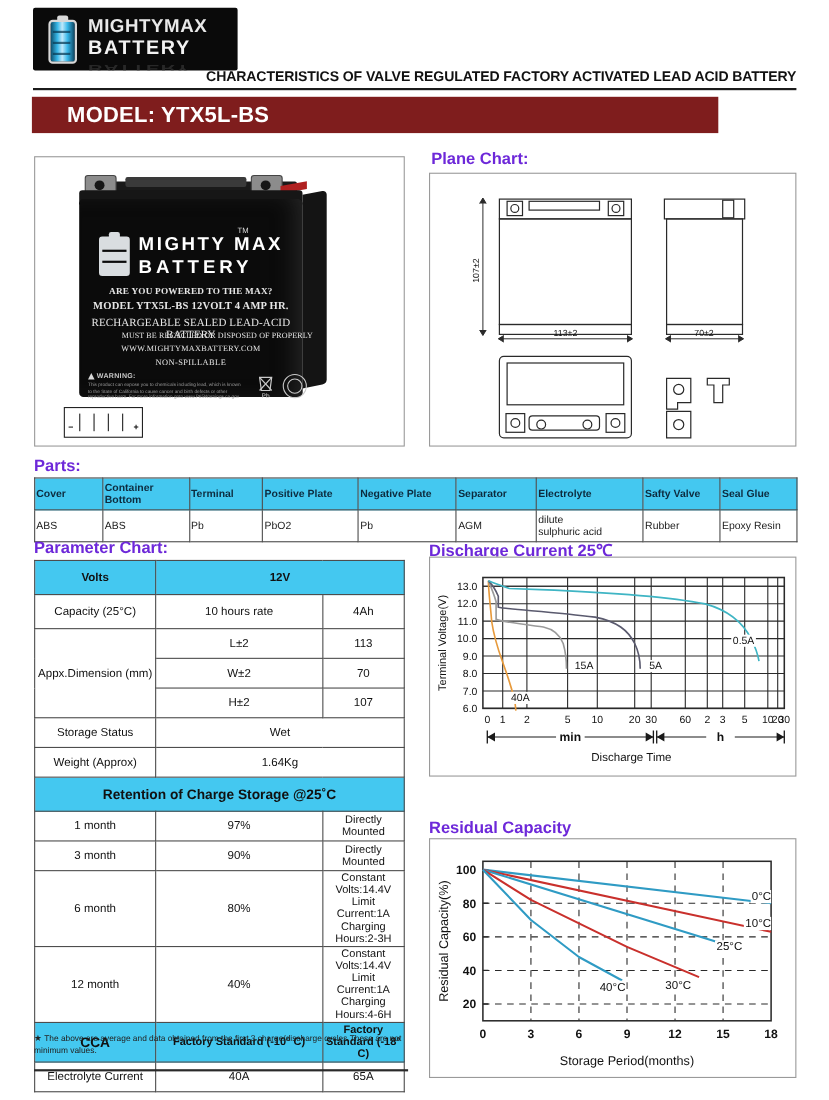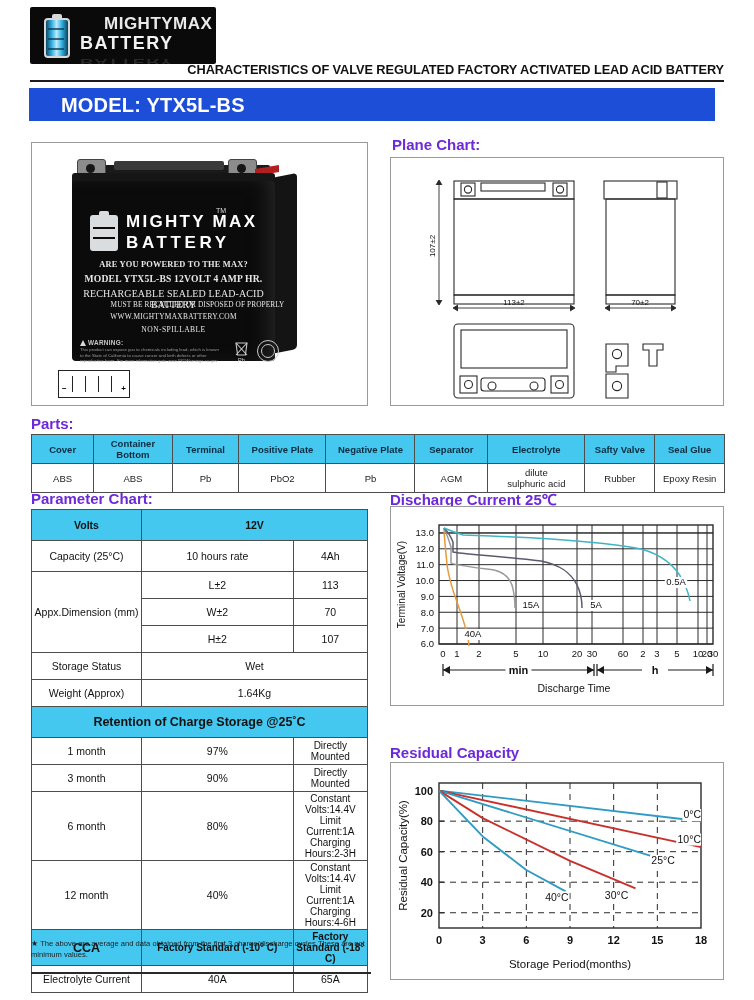--- a/index.html
+++ b/index.html
@@ -8,31 +8,31 @@
 
   
   .logo-box{position:absolute;left:30px;top:7px;width:186px;height:57px;background:#0a0a0a;border-radius:2px;overflow:hidden;}
   .logo-battery{position:absolute;left:14px;top:7px;width:26px;height:44px;}
   .lb-body{position:absolute;left:0;top:4px;width:26px;height:40px;border:2px solid #d8d8d8;border-radius:4px;
            background:linear-gradient(to right,#0c4a66 0%,#37b7e8 28%,#bfe9fb 48%,#37b7e8 70%,#0b405c 100%);box-sizing:border-box;}
   .lb-cap{position:absolute;left:8px;top:0px;width:10px;height:5px;background:#d8d8d8;border-radius:2px 2px 0 0;}
   .lb-seg{position:absolute;left:4px;width:16px;height:2px;background:#0b3d57;opacity:.75;}
   .logo-text{position:absolute;left:50px;top:7px;width:132px;}
   .logo-l1{font-family:"Liberation Sans",sans-serif;font-weight:bold;font-size:17px;letter-spacing:0.5px;
-      color:#e9e9e9;line-height:19px;margin-left:24px;}
+      color:#e9e9e9;line-height:19px;}
   .logo-l2{font-family:"Liberation Sans",sans-serif;font-weight:bold;font-size:18px;letter-spacing:1.5px;
       color:#f2f2f2;line-height:20px;}
   .logo-refl{position:absolute;left:50px;top:45px;font-weight:bold;font-size:18px;letter-spacing:1.5px;
       color:#3a3a3a;transform:scaleY(-0.55);opacity:.65;}
 
   .doc-title{position:absolute;left:30px;top:62px;width:694px;text-align:right;
       font-size:12.8px;font-weight:bold;letter-spacing:-0.1px;color:#111;}
   .title-rule{position:absolute;left:30px;top:80px;width:694px;height:2px;background:#1b1b1b;}
 
-  .model-bar{position:absolute;left:29px;top:88px;width:686px;height:33px;background:#1d4ed8;}
+  .model-bar{position:absolute;left:29px;top:88px;width:624px;height:33px;background:#7f1d1d;}
   .model-bar span{position:absolute;left:32px;top:6px;font-size:20px;font-weight:bold;color:#fff;letter-spacing:0.2px;}
 
   
   .panel{position:absolute;border:1px solid #9a9a9a;background:#fff;box-sizing:border-box;}
   #photo-panel{left:31px;top:142px;width:337px;height:264px;}
   #plane-panel{left:390px;top:157px;width:334px;height:249px;}
 
   .sec-h{position:absolute;font-size:15px;font-weight:bold;color:#6d28d9;}
   #plane-h{left:392px;top:136px;}
   #parts-h{left:31px;top:415px;}
@@ -82,21 +82,21 @@
   .icon-rec:before{content:"";position:absolute;left:3px;top:3px;right:3px;bottom:3px;border:1.2px solid #c9c9c9;border-radius:50%;}
 
   .pol-box{position:absolute;left:8px;top:215px;width:70px;height:26px;border:1.4px solid #222;}
   .pol-box span{position:absolute;top:5px;width:1.4px;height:16px;background:#222;}
   .pol-m{position:absolute;left:3px;top:13px;font-size:8px;font-weight:bold;}
   .pol-p{position:absolute;right:3px;top:13px;font-size:8px;font-weight:bold;}
 
   
   table{border-collapse:collapse;position:absolute;}
   #parts-table{left:31px;top:434px;width:694px;}
-  #parts-table th,#parts-table td{border:1px solid #4d4d4d;text-align:center;font-size:9.5px;}
+  #parts-table th,#parts-table td{border:1px solid #4d4d4d;text-align:left;font-size:9.5px;}
   #parts-table th{background:#44c8f0;color:#0d2b3e;font-weight:bold;height:26px;line-height:11px;}
   #parts-table td{height:26px;color:#1a1a1a;line-height:11px;}
 
   
   #param-table{left:31px;top:509px;width:337px;}
   #param-table td,#param-table th{border:1px solid #4d4d4d;text-align:center;font-size:10.5px;color:#111;}
   .cyanhd{background:#44c8f0;font-weight:bold;color:#0d2b3e;}
   .h-big{font-size:13px;}
   .r24{height:24px;}
   .r28{height:28px;}

